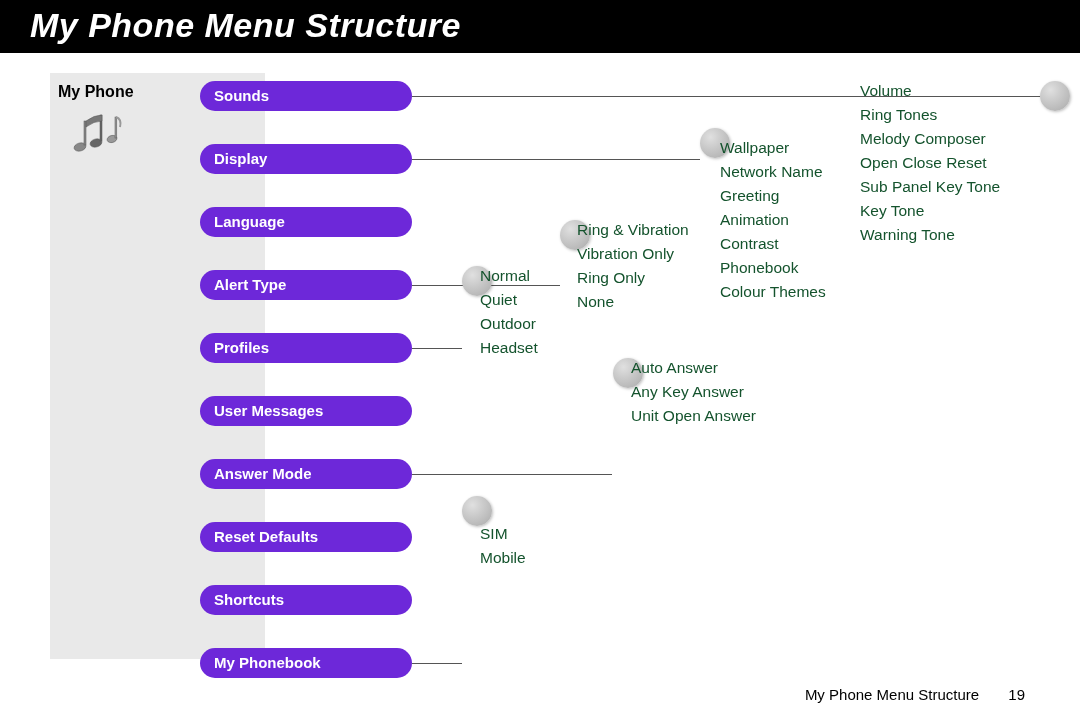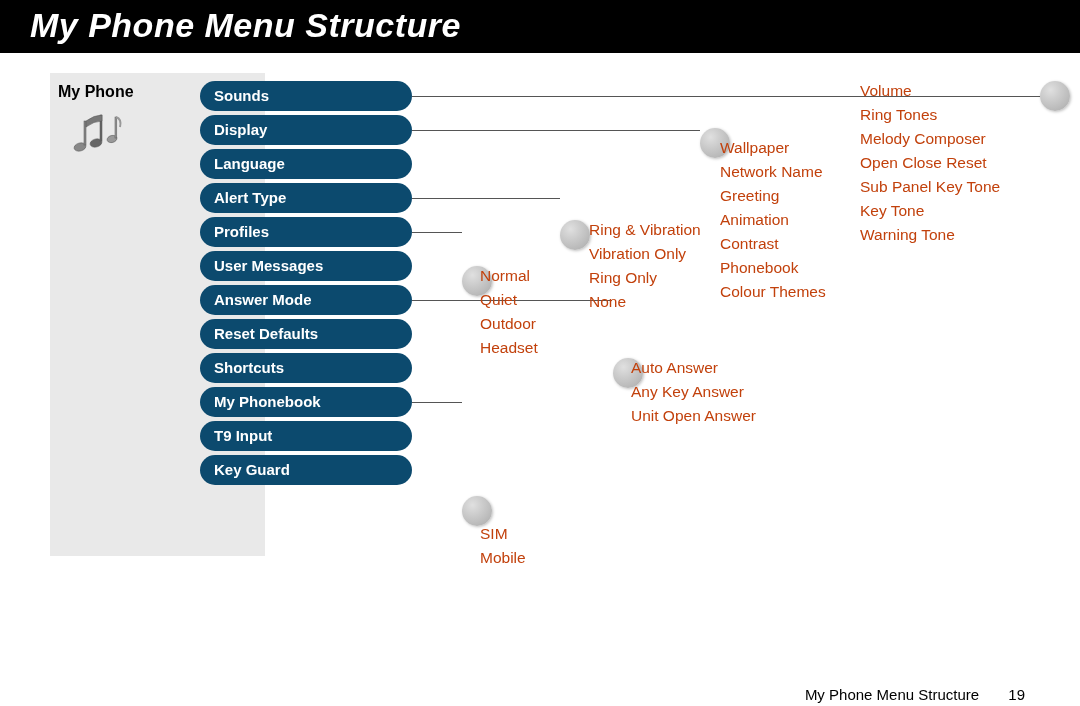--- a/index.html
+++ b/index.html
@@ -24,21 +24,21 @@
   .page {
     position: relative;
     padding: 20px 30px 0 40px;
     height: 630px;
   }
   .sidebar {
     position: absolute;
     left: 50px;
     top: 20px;
     width: 215px;
-    height: 483px;
+    height: 586px;
     background: #e9e9e9;
     padding: 10px 0 0 0;
   }
   .sidebar-title {
     font-weight: 700;
     font-size: 16px;
     margin-left: 8px;
     margin-bottom: 6px;
   }
   .icon-wrap {
@@ -48,51 +48,51 @@
     width: 60px;
     height: 50px;
   }
   .menu-col {
     position: absolute;
     left: 200px;
     top: 28px;
   }
   .pill {
     position: relative;
-    background: #0c4a6e;
+    background: #6d28d9;
     color: #fff;
     font-weight: 700;
     font-size: 15px;
     border-radius: 18px;
     height: 30px;
     line-height: 30px;
     width: 212px;
     padding-left: 14px;
-    margin-bottom: 4px;
+    margin-bottom: 33px;
   }
   .connector {
     position: absolute;
     left: 212px;
     top: 15px;
     height: 1px;
     background: #555;
   }
   .bullet {
     position: absolute;
     width: 30px;
     height: 30px;
     border-radius: 50%;
     background: radial-gradient(circle at 35% 30%, #e0e0e0 0%, #cfcfcf 30%, #bfbfbf 60%, #a9a9a9 100%);
     box-shadow: 1px 1px 3px rgba(0,0,0,0.25);
   }
   .textcol {
     position: absolute;
     font-size: 15.5px;
     line-height: 24px;
-    color: #c2410c;
+    color: #14532d;
   }
   .footer {
     position: absolute;
     right: 55px;
     bottom: 3px;
     font-size: 15px;
   }
   .footer .pg {
     margin-left: 25px;
   }
@@ -189,21 +189,21 @@
   <div class="textcol" style="left:720px; top:83px;">
     <div>Wallpaper</div>
     <div>Network Name</div>
     <div>Greeting</div>
     <div>Animation</div>
     <div>Contrast</div>
     <div>Phonebook</div>
     <div>Colour Themes</div>
   </div>
 
-  <div class="textcol" style="left:577px; top:165px;margin-left:12px;">
+  <div class="textcol" style="left:577px; top:165px;">
     <div>Ring &amp; Vibration</div>
     <div>Vibration Only</div>
     <div>Ring Only</div>
     <div>None</div>
   </div>
 
   <div class="textcol" style="left:480px; top:211px;">
     <div>Normal</div>
     <div>Quiet</div>
     <div>Outdoor</div>

